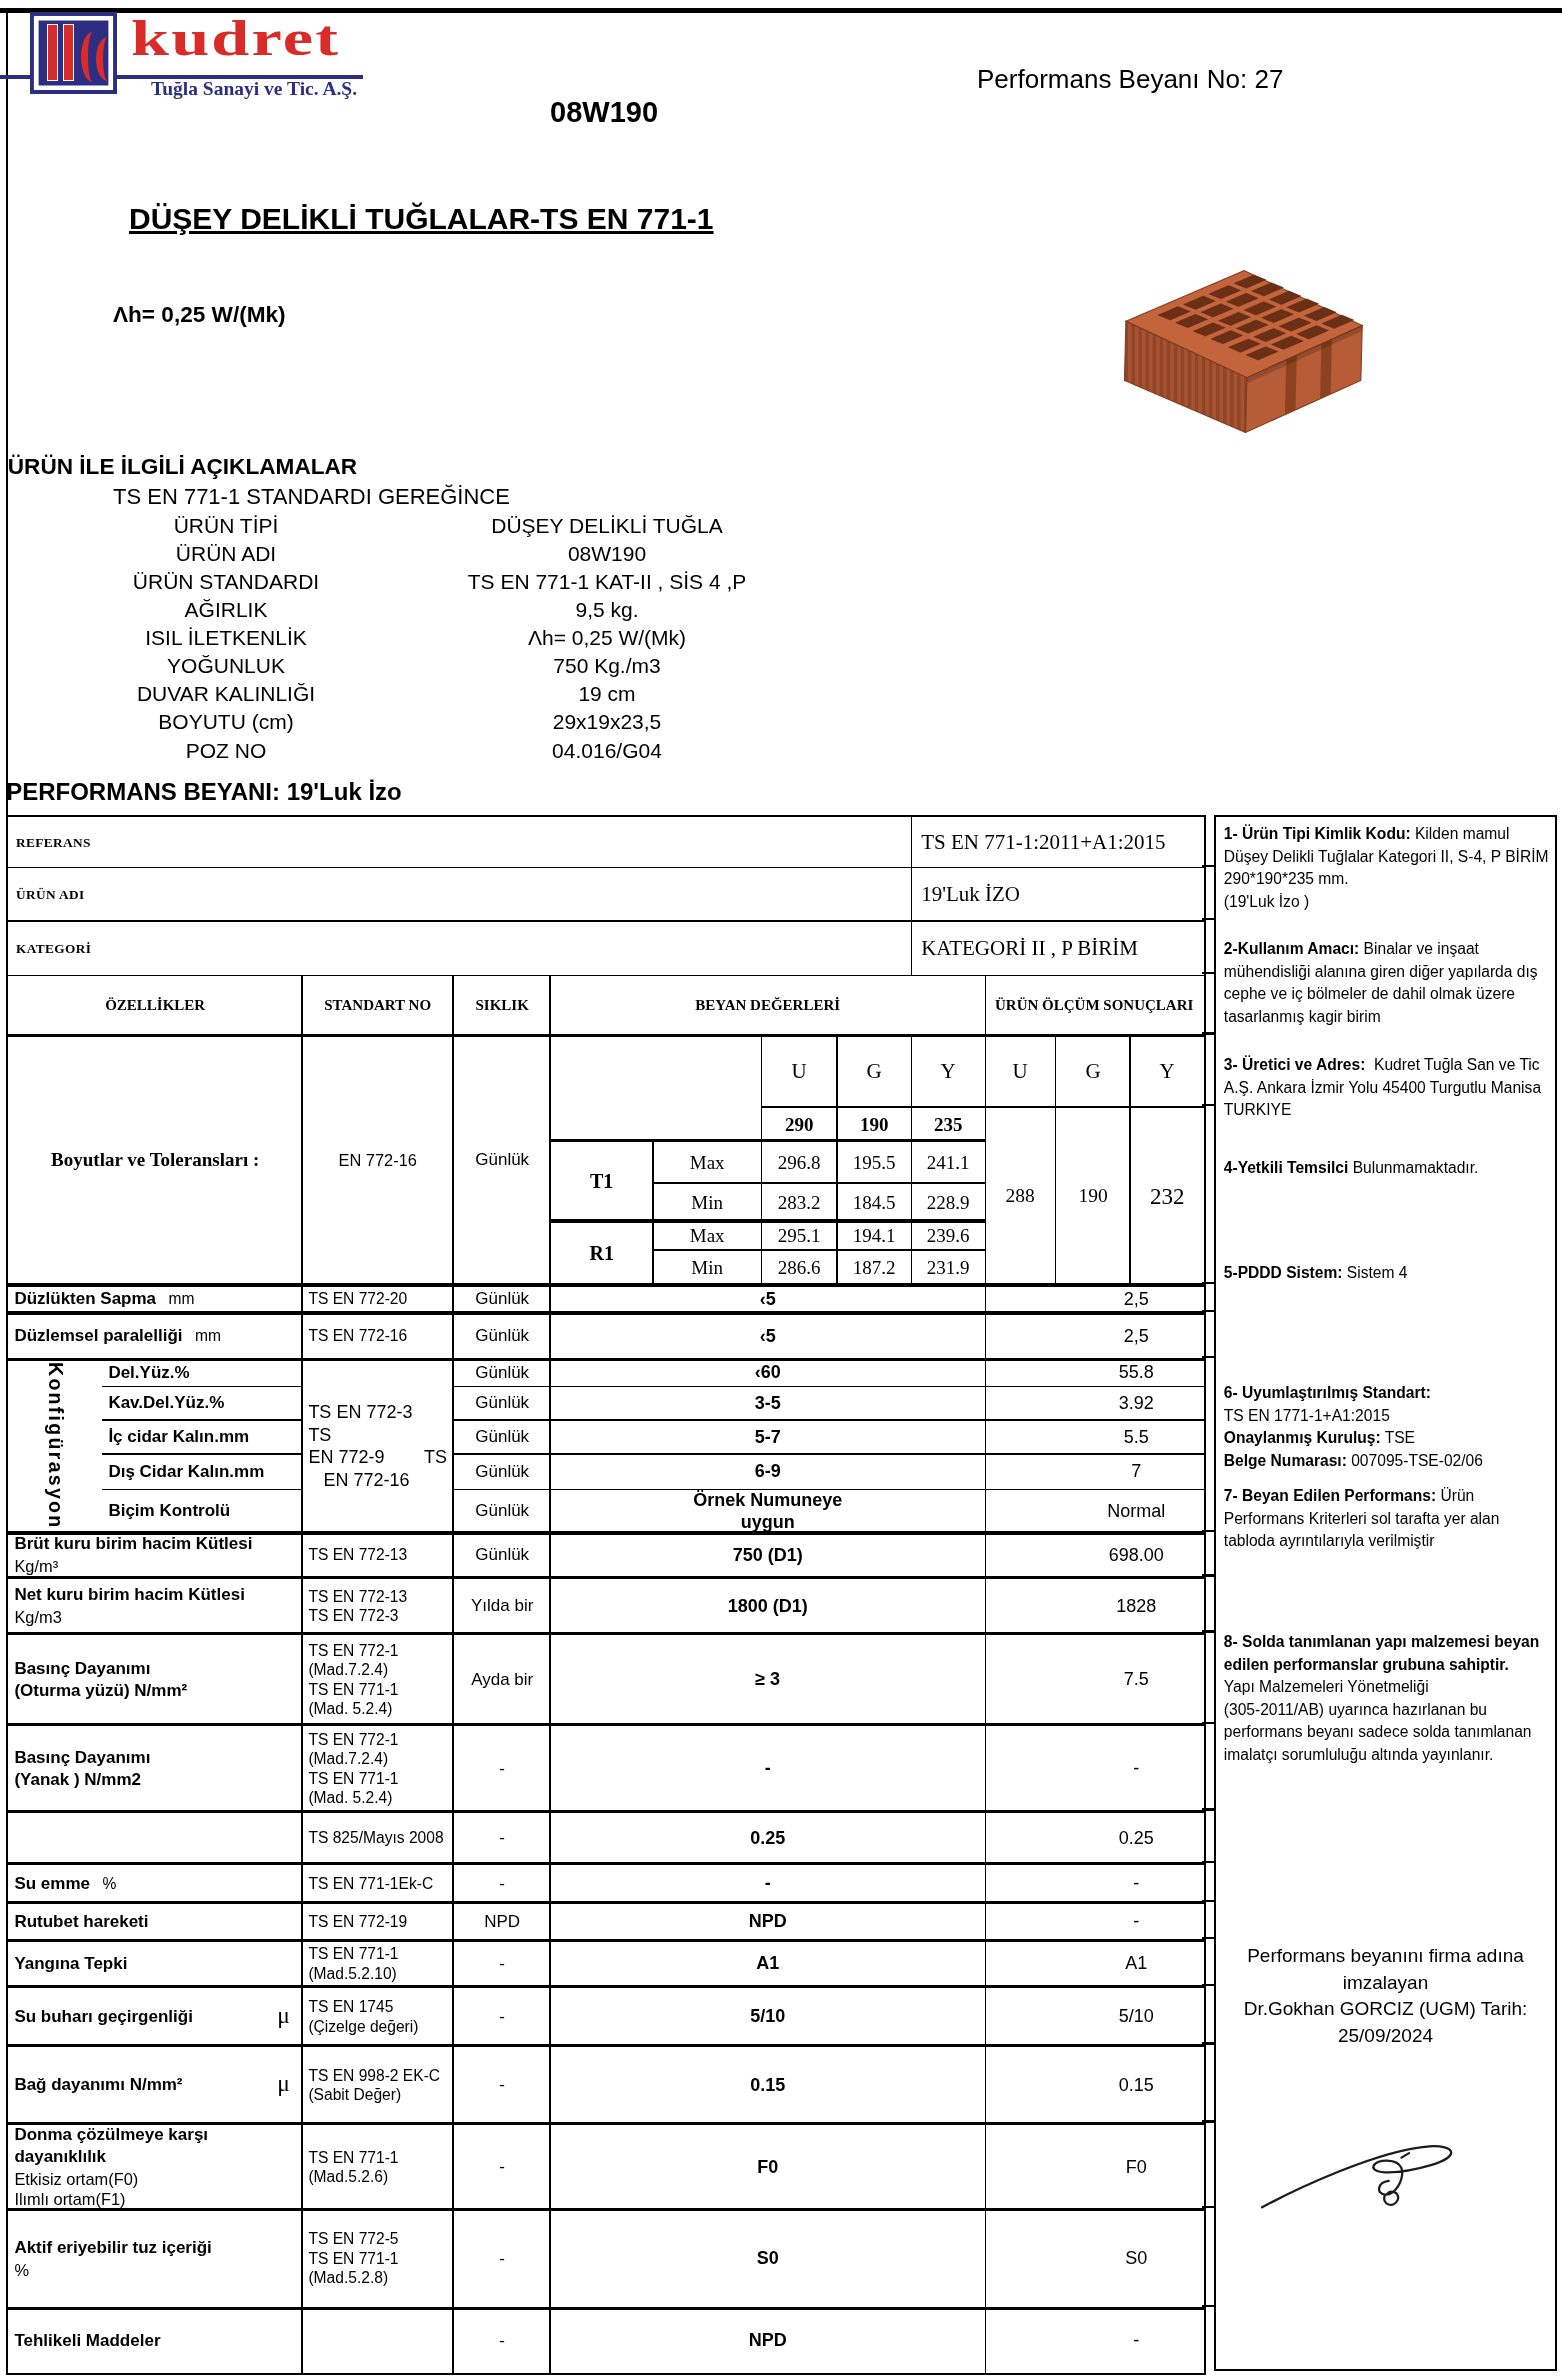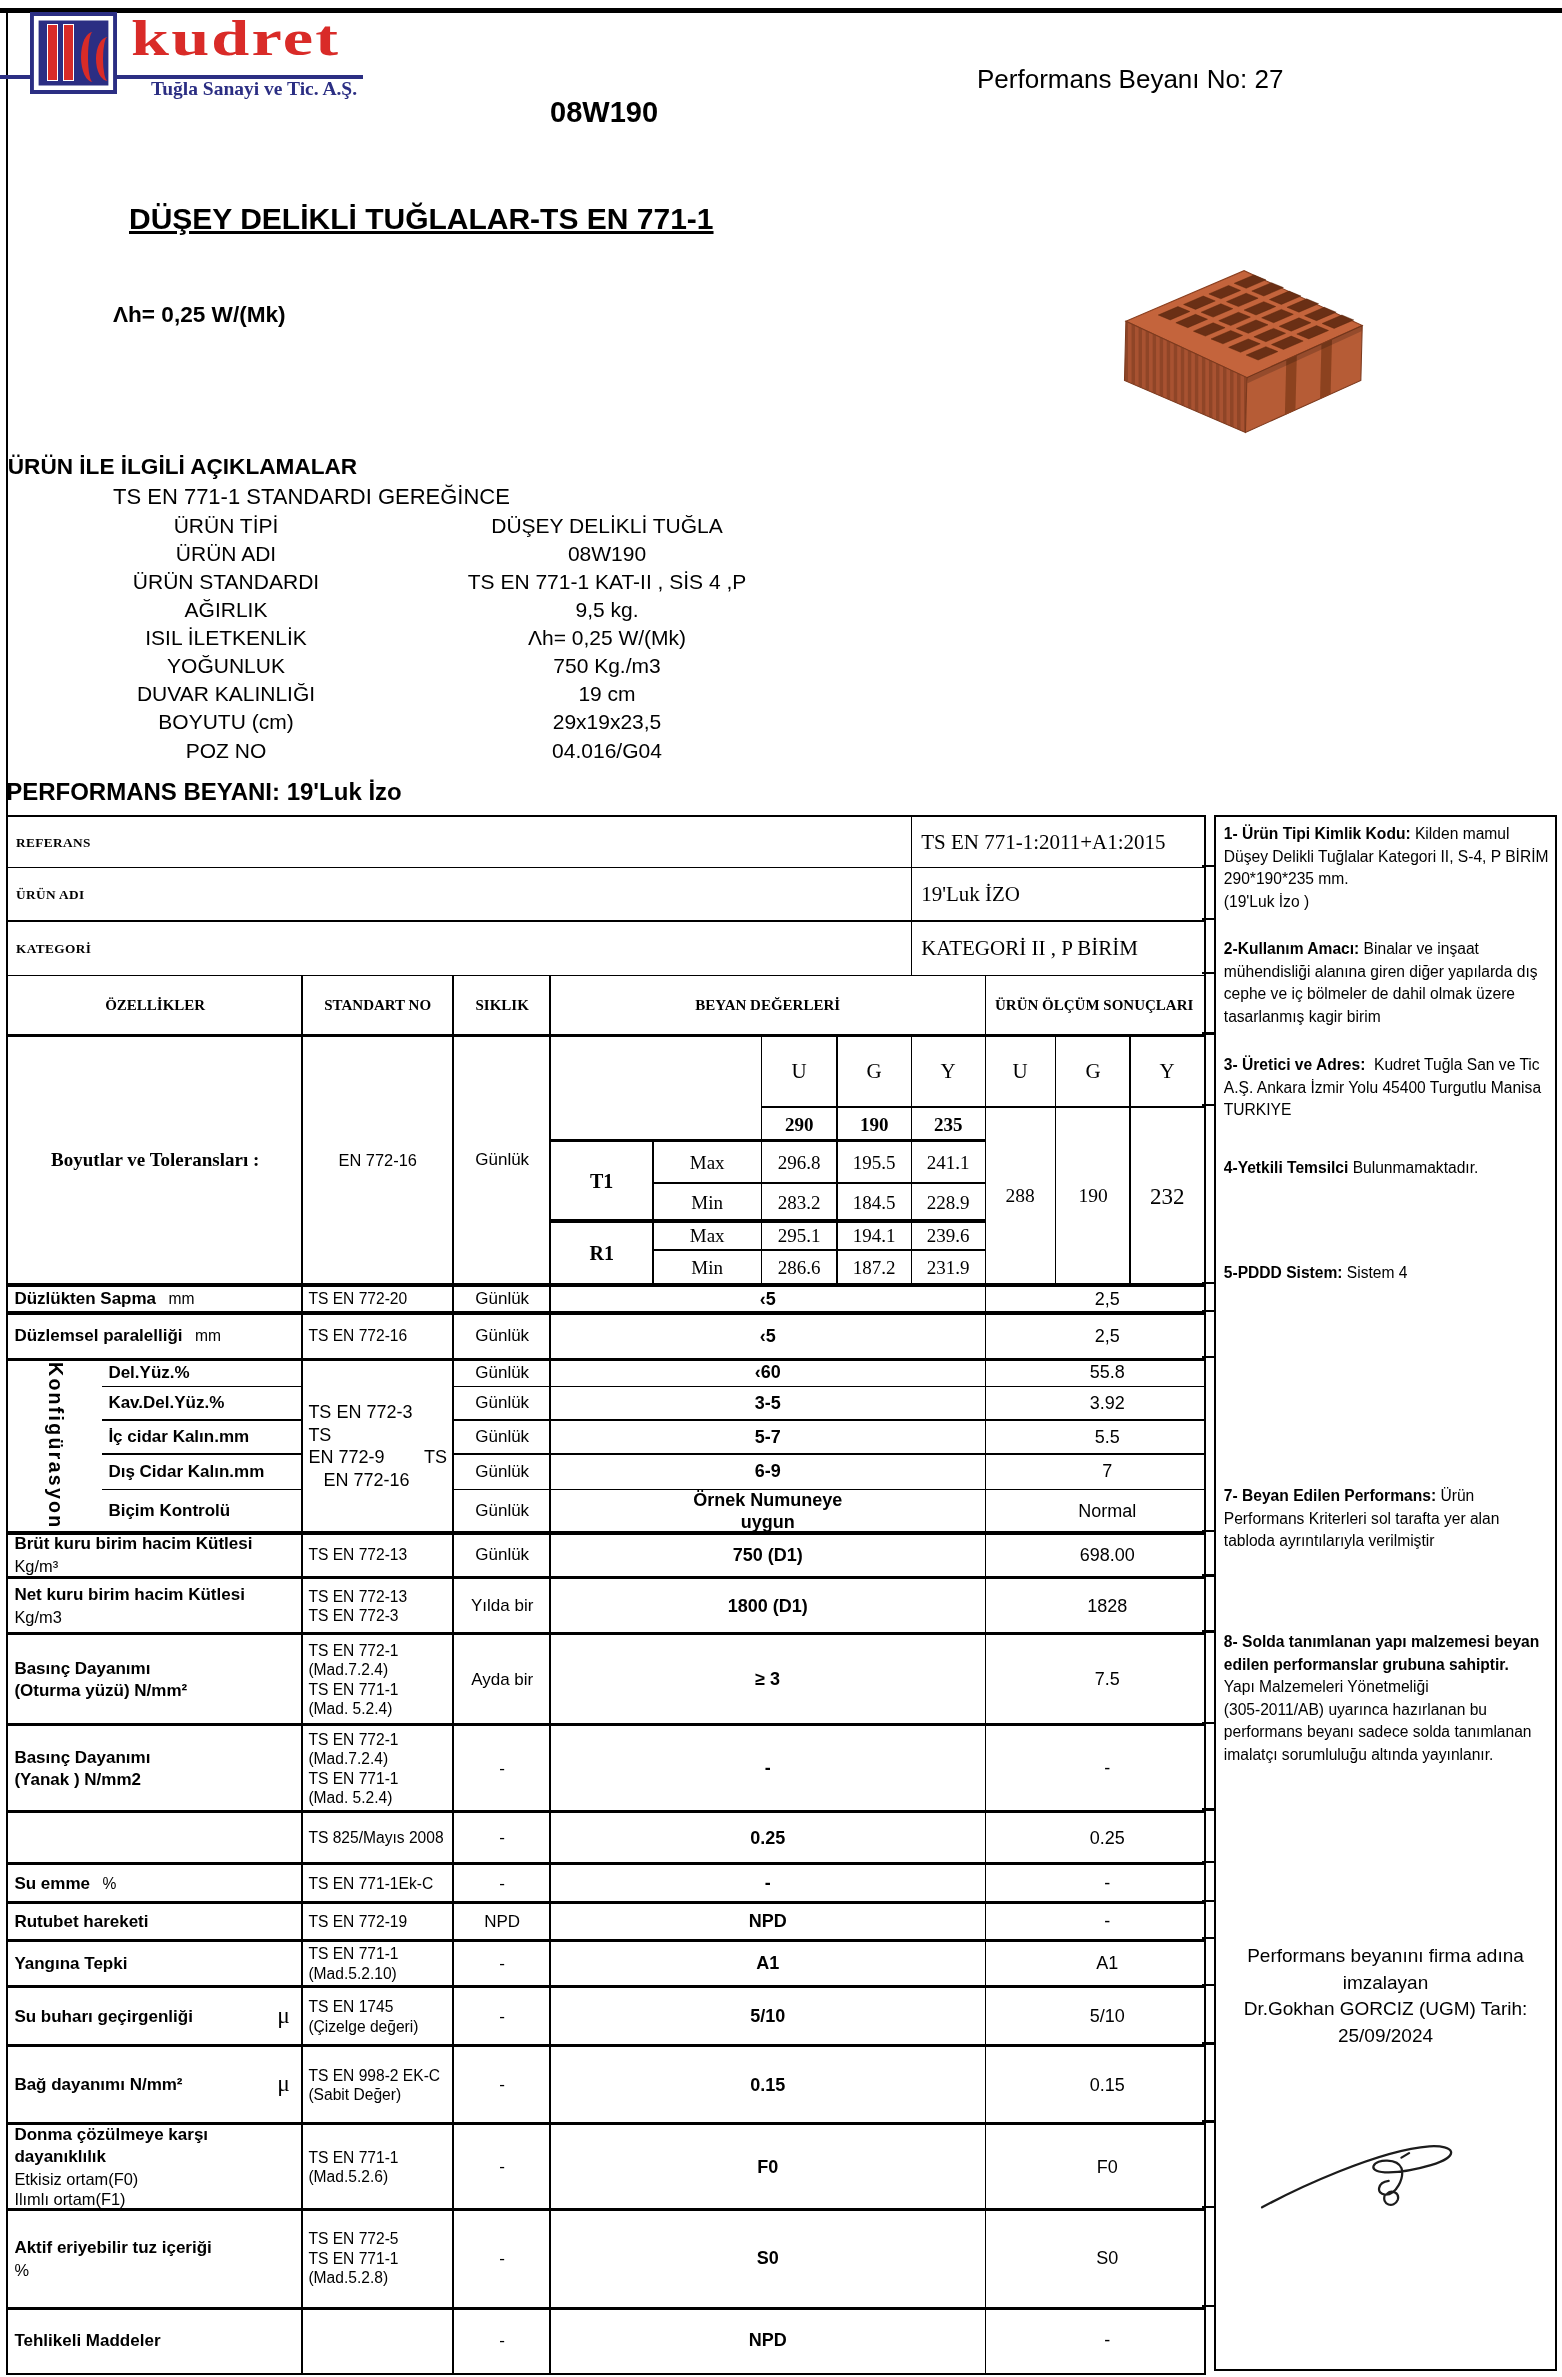--- a/index.html
+++ b/index.html
@@ -52,21 +52,21 @@
   .mm{font:400 19px/1 "Liberation Serif",serif;}
   .tr1{font:700 20px/1 "Liberation Serif",serif;}
   .lblc{left:0;width:294px;justify-content:flex-start;text-align:left;padding-left:6.2px;
         font-weight:700;}
   .lc{flex-direction:column;align-items:flex-start;justify-content:center;}
   .k{left:94px;width:200px;}
   .stdc{left:294px;width:151px;justify-content:flex-start;text-align:left;padding-left:6.2px;
         font-size:15.6px;}
   .frqc{left:445px;width:98px;font-size:17px;}
   .beyc{left:542px;width:435px;font-weight:700;font-size:18px;}
-  .olcc{left:990px;width:218px;font-size:18px;}
+  .olcc{left:1019px;width:218px;font-size:18px;}
   .unit{font-weight:400;font-size:15.6px;margin-left:12.5px;}
   .l2{font-weight:400;font-size:16.4px;margin-top:1.6px;}
   .mu{position:absolute;right:12.5px;top:50%;transform:translateY(-55%);
       font:400 23.4px/1 "Liberation Serif",serif;}
   .pre{white-space:pre-line;}
   .prew{white-space:pre-wrap;}
   .konfig{writing-mode:vertical-rl;font:700 19.5px/1 "Liberation Sans",sans-serif;letter-spacing:2.3px;}
   sub{font-size:11px;}
 
   
@@ -404,20 +404,26 @@
     <path stroke="#000" stroke-width="3" fill="none" d="M0,65 H17 M0,133 H17 M0,203 H17 M0,280 H17 M0,372 H17 M0,600 H17 M0,636 H17 M0,695 H17 M0,918 H17 M0,975 H17 M0,1047 H17 M0,1164 H17 M0,1275 H17 M0,1342 H17 M0,1392 H17 M0,1440 H17 M0,1500 H17 M0,1575 H17 M0,1675 H17 M0,1785 H17 M0,1912 H17"></path>
   </svg>
 
   <div class="notes">
     <div class="note" style="top:6.2px"><b>1- Ürün Tipi Kimlik Kodu:</b><span class="prew"> Kilden mamul Düşey Delikli Tuğlalar Kategori II, S-4, P BİRİM 290*190*235 mm.
 (19'Luk İzo )</span></div>
     <div class="note" style="top:121px"><b>2-Kullanım Amacı:</b><span class="prew"> Binalar ve inşaat mühendisliği alanına giren diğer yapılarda dış cephe ve iç bölmeler de dahil olmak üzere tasarlanmış kagir birim</span></div>
     <div class="note" style="top:237px"><b>3- Üretici ve Adres:</b><span class="prew">  Kudret Tuğla San ve Tic A.Ş. Ankara İzmir Yolu 45400 Turgutlu Manisa TURKIYE</span></div>
     <div class="note" style="top:340px"><b>4-Yetkili Temsilci</b><span class="prew"> Bulunmamaktadır.</span></div>
     <div class="note" style="top:445px"><b>5-PDDD Sistem:</b><span class="prew"> Sistem 4</span></div>
+    <div class="note" style="top:565px">
+      <div><b>6- Uyumlaştırılmış Standart:</b></div>
+      <div>TS EN 1771-1+A1:2015</div>
+      <div><b>Onaylanmış Kuruluş:</b><span> TSE</span></div>
+      <div><b>Belge Numarası:</b><span> 007095-TSE-02/06</span></div>
+    </div>
     <div class="note" style="top:668px"><b>7- Beyan Edilen Performans:</b><span class="prew"> Ürün Performans Kriterleri sol tarafta yer alan tabloda ayrıntılarıyla verilmiştir</span></div>
     <div class="note" style="top:814px"><b>8- Solda tanımlanan yapı malzemesi beyan edilen performanslar grubuna sahiptir.</b><span class="prew">
 Yapı Malzemeleri Yönetmeliği                       (305-2011/AB) uyarınca hazırlanan bu performans beyanı sadece solda tanımlanan imalatçı sorumluluğu altında yayınlanır.</span></div>
     <div class="sig-caption">
       <div>Performans beyanını firma adına imzalayan</div>
       <div>Dr.Gokhan GORCIZ (UGM) Tarih: 25/09/2024</div>
     </div>
     <svg class="sig" viewBox="0 0 280 130">
       <path d="M16,96 C60,72 170,20 238,15 C272,13 280,28 240,40 C196,53 160,52 164,41 C168,31 196,31 201,44 C205,57 194,80 179,79 C167,78 169,63 184,61 M179,79 C174,93 191,98 196,86 C199,77 188,72 182,78 M201,30 L211,24" fill="none" stroke="#1c1c1c" stroke-width="3" stroke-linecap="round"></path>
     </svg>

